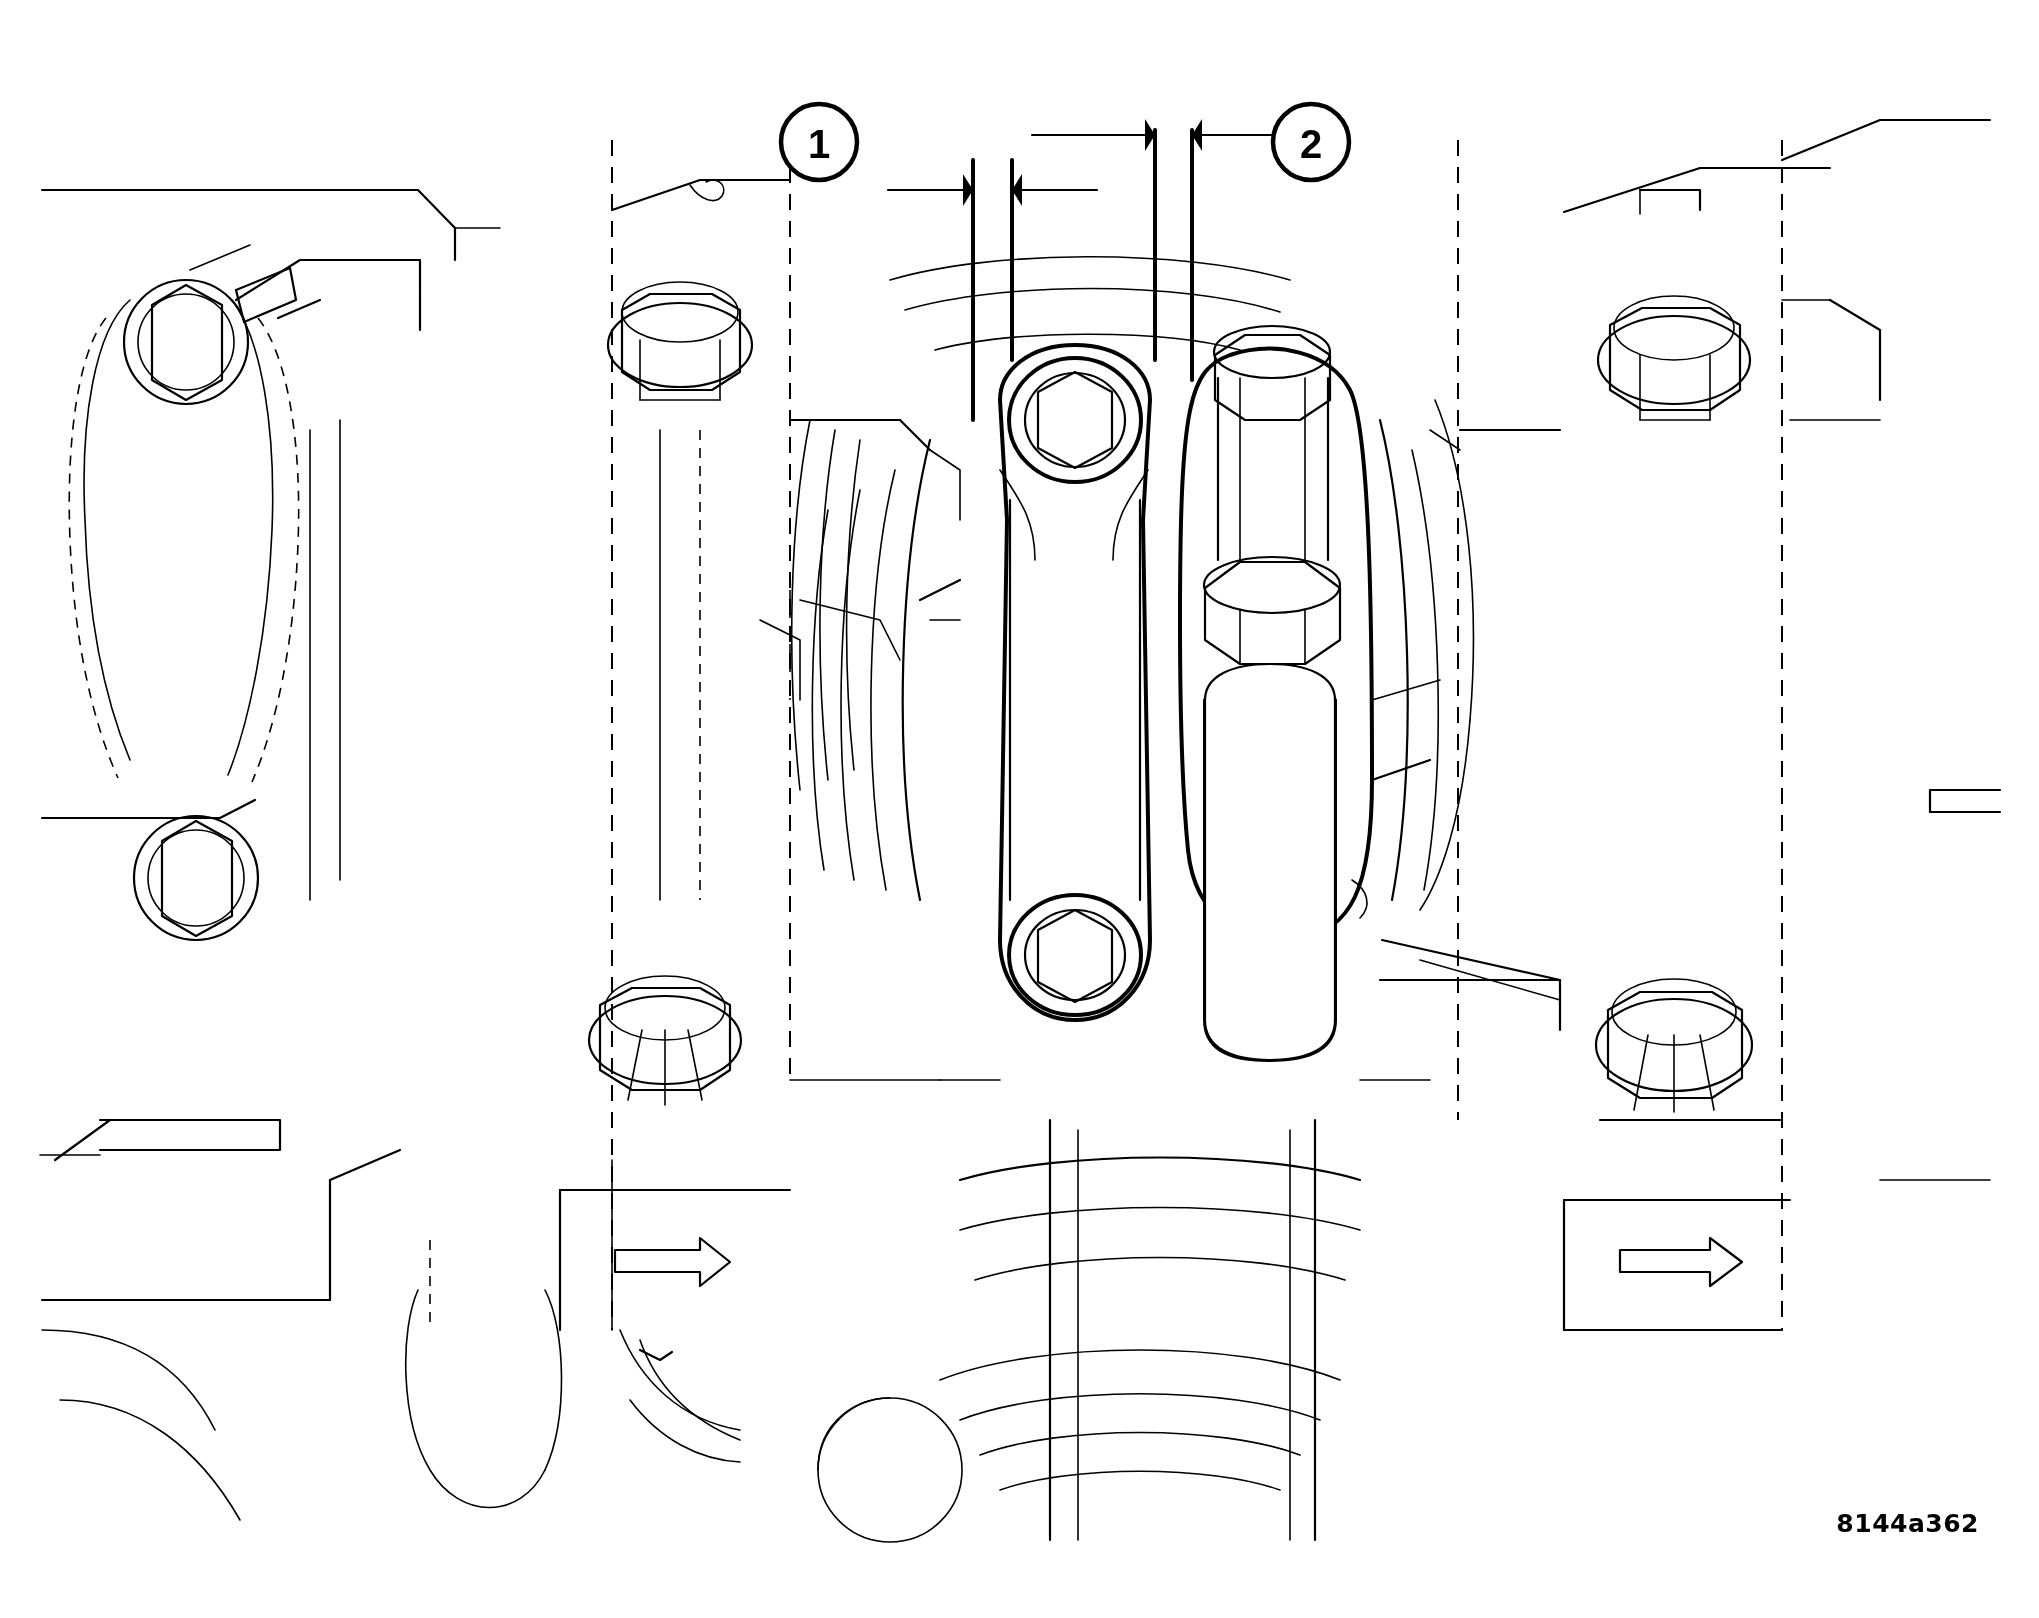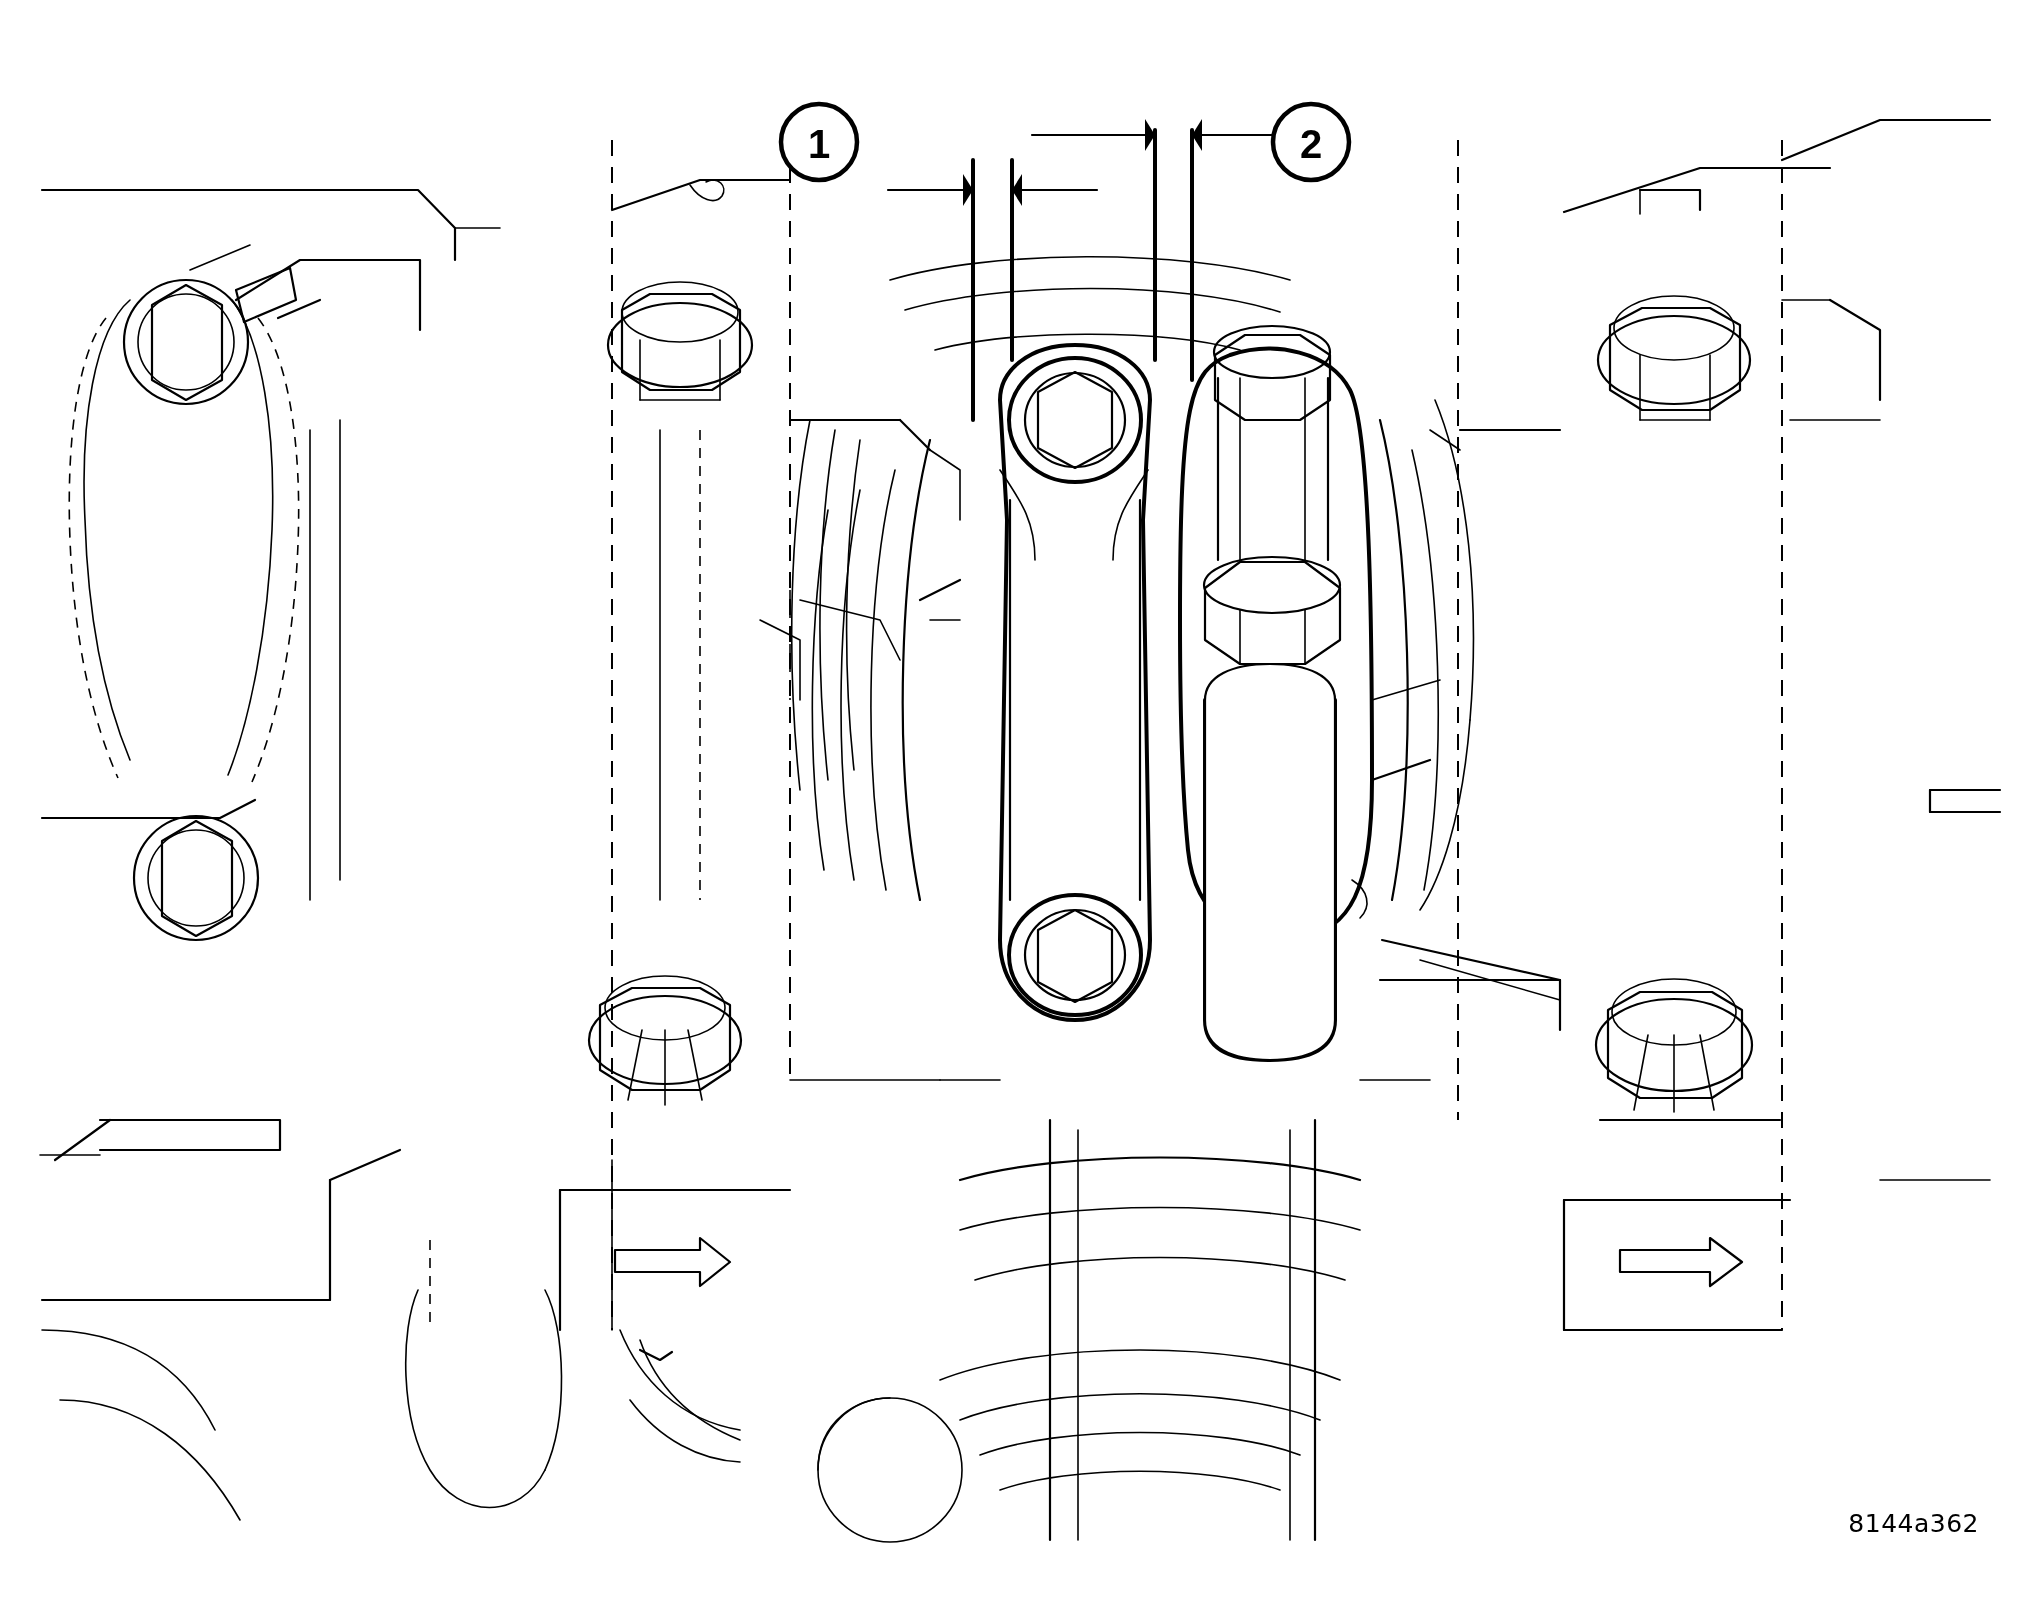--- a/index.html
+++ b/index.html
@@ -23,21 +23,21 @@
     top: 0;
     width: 2039px;
     height: 1618px;
   }
   .fig-code {
     position: absolute;
     right: 60px;
     bottom: 80px;
     font-family: "DejaVu Sans", sans-serif;
     font-size: 25px;
-    font-weight: normal;
+    font-weight: bold;
     letter-spacing: 0.5px;
     color: #000000;
   }
   svg .ln {
     fill: none;
     stroke: #000000;
     stroke-width: 2.2;
     stroke-linecap: round;
     stroke-linejoin: round;
   }

